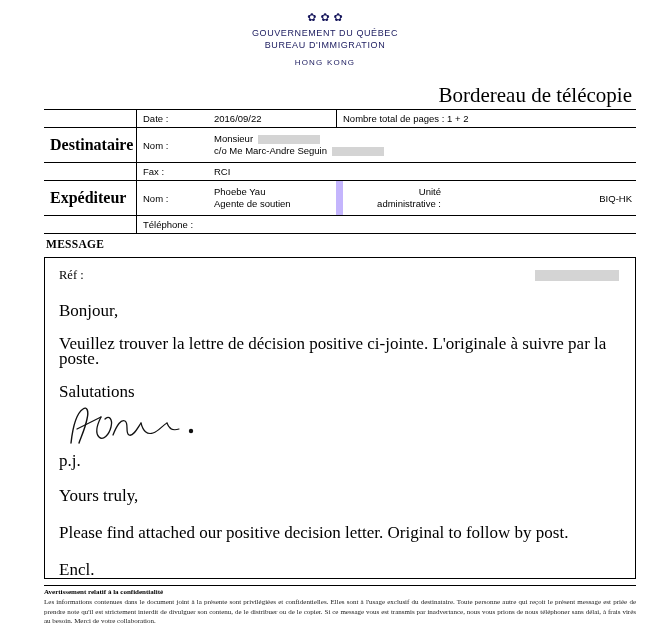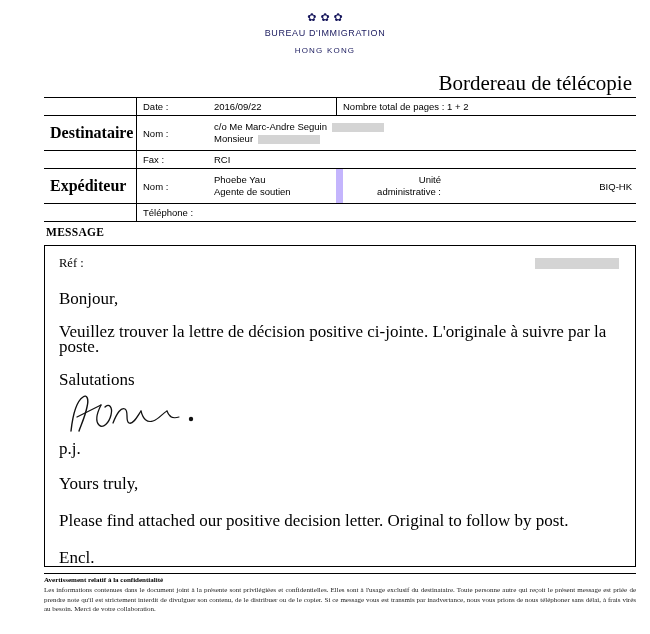--- a/index.html
+++ b/index.html
@@ -201,20 +201,21 @@
 <body>
 
 <div class="page">
 
   <div class="header">
     <div class="fleur-row">
       <span class="fleur">✿</span>
       <span class="fleur">✿</span>
       <span class="fleur">✿</span>
     </div>
+    <div class="gov-line1">GOUVERNEMENT DU QUÉBEC</div>
     <div class="gov-line2">BUREAU D'IMMIGRATION</div>
     <div class="gov-line3">HONG KONG</div>
   </div>
 
   <div class="title-row">
     <span class="doc-title">Bordereau de télécopie</span>
   </div>
 
   <div class="form">
 
@@ -224,26 +225,26 @@
       <div class="cell c-val">2016/09/22</div>
       <div class="cell c-right">Nombre total de pages : 1 + 2</div>
     </div>
 
     <div class="frow sep">
       <div class="cell c-label1 lbl-bold">Destinataire</div>
       <div class="cell c-label2">Nom :</div>
       <div class="cell c-val">
         <span class="stack">
           <span class="l">
+            <span>Monsieur</span>
+            <span class="redact w1"></span>
+          </span>
+          <span class="l">
             <span>c/o Me Marc-Andre Seguin</span>
             <span class="redact w2"></span>
-          </span>
-          <span class="l">
-            <span>Monsieur</span>
-            <span class="redact w1"></span>
           </span>
         </span>
       </div>
     </div>
 
     <div class="frow sep">
       <div class="cell c-label1"></div>
       <div class="cell c-label2">Fax :</div>
       <div class="cell c-val">RCI</div>
     </div>

